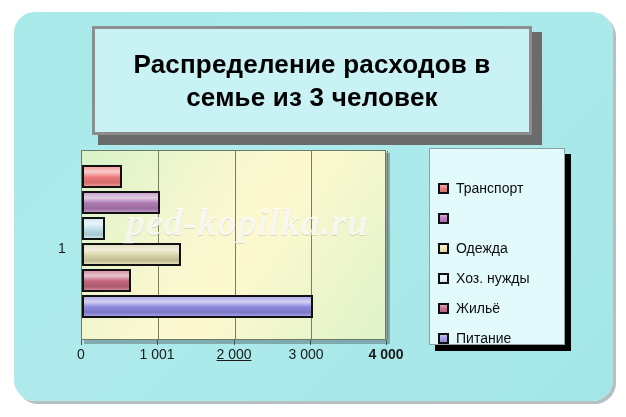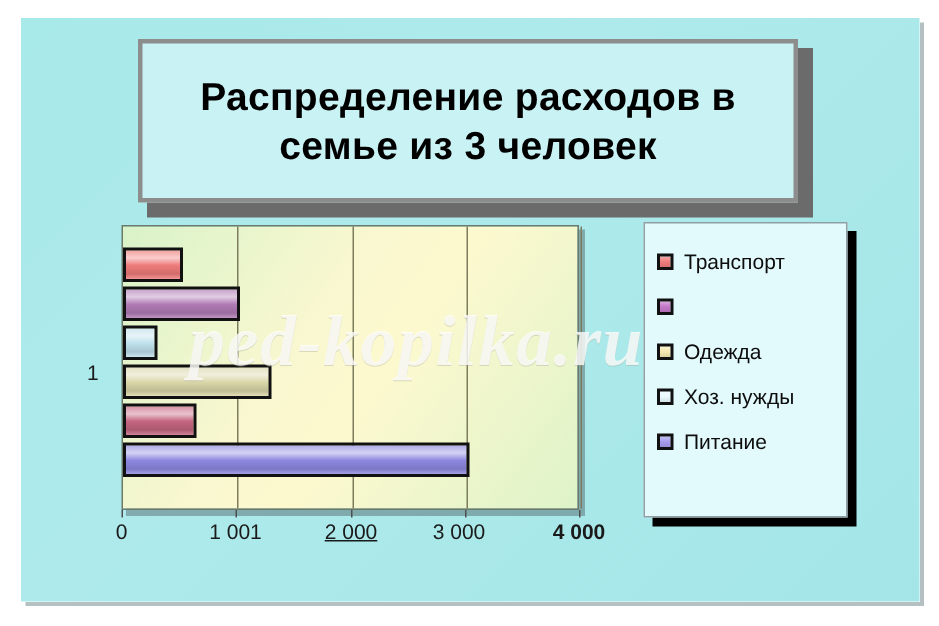--- a/index.html
+++ b/index.html
@@ -17,20 +17,21 @@
   
   #slide {
     position: absolute;
     left: 14px;
     top: 12px;
     width: 599px;
     height: 389px;
     background: linear-gradient(135deg, #a8e9ea 0%, #aeeaeb 40%, #a4e6e8 100%);
     box-shadow: 3px 3px 0 rgba(120,140,145,0.55);
     overflow: hidden;
+    border-radius: 21px;
   }
 
   
   #title-shadow {
     position: absolute;
     left: 84px;
     top: 20px;
     width: 444px;
     height: 113px;
     background: #6b6b6b;
@@ -141,21 +142,21 @@
   }
   #legend {
     position: absolute;
     left: 415px;
     top: 136px;
     width: 136px;
     height: 197px;
     background: #e2fafc;
     border: 1px solid #8fa0a4;
     box-sizing: border-box;
-    padding: 10px 0 0 8px;
+    padding: 24px 0 0 8px;
   }
   .legend-item {
     display: flex;
     align-items: center;
     height: 30px;
   }
   .legend-swatch {
     width: 11px;
     height: 11px;
     border: 2px solid #111;
@@ -171,21 +172,21 @@
   }
 
   
   #watermark {
     position: absolute;
     left: 112px;
     top: 188px;
     font-family: "Liberation Serif", serif;
     font-style: italic;
     font-weight: bold;
-    font-size: 48px;
+    font-size: 38px;
     color: rgba(255,255,255,0.78);
     letter-spacing: 1px;
     pointer-events: none;
     text-shadow: 0 1px 0 rgba(160,160,140,0.35);
     white-space: nowrap;
   }
 </style>
 </head>
 <body>
 
@@ -237,20 +238,24 @@
       </div>
       <div class="legend-item">
         <span class="legend-swatch" style="background: linear-gradient(rgb(249, 241, 204), rgb(246, 233, 176), rgb(221, 210, 158));"></span>
         <span class="legend-label">Одежда</span>
       </div>
       <div class="legend-item">
         <span class="legend-swatch" style="background: linear-gradient(rgb(240, 252, 255), rgb(232, 251, 255), rgb(209, 226, 230));"></span>
         <span class="legend-label">Хоз. нужды</span>
       </div>
       <div class="legend-item">
+        <span class="legend-swatch" style="background: linear-gradient(rgb(224, 162, 183), rgb(207, 112, 144), rgb(186, 101, 130));"></span>
+        <span class="legend-label">Жильё</span>
+      </div>
+      <div class="legend-item">
         <span class="legend-swatch" style="background: linear-gradient(rgb(196, 191, 243), rgb(164, 156, 236), rgb(148, 140, 212));"></span>
         <span class="legend-label">Питание</span>
       </div>
     </div>
 
   <div id="watermark">ped-kopilka.ru</div>
 
 </div>
 
 </body></html>

